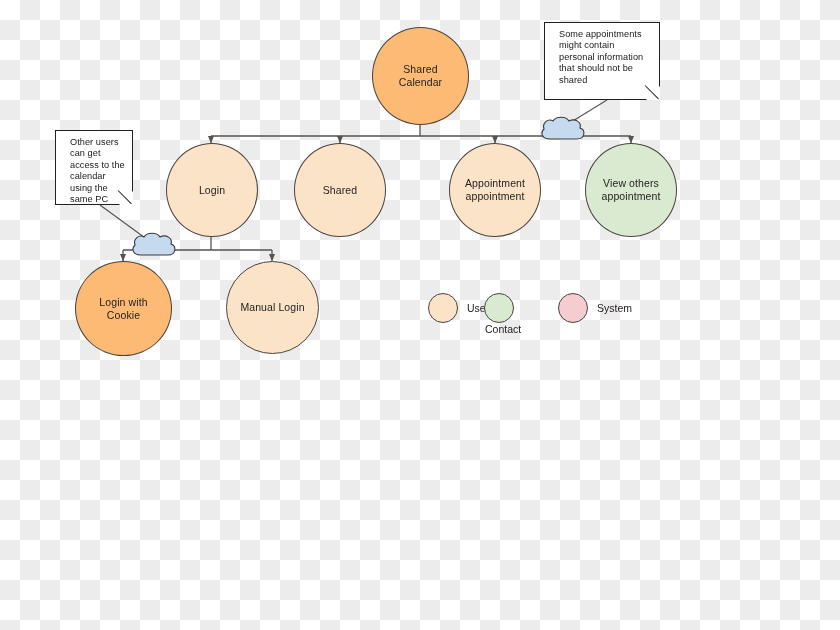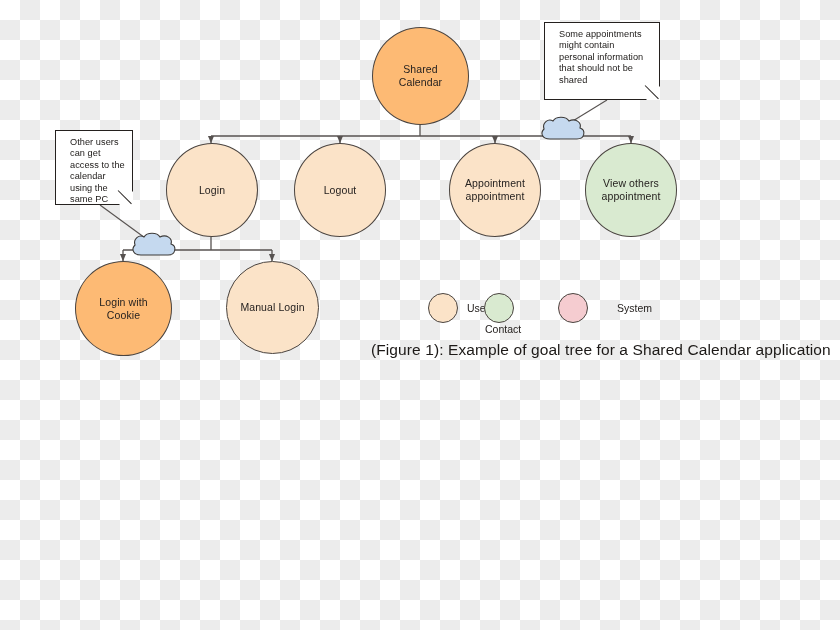--- a/index.html
+++ b/index.html
@@ -125,21 +125,21 @@
 
   <div class="node system" style="left:372px;top:27px;width:97px;height:98px;">
     <span>Shared Calendar</span>
   </div>
 
   <div class="node user" style="left:166px;top:143px;width:92px;height:94px;">
     <span>Login</span>
   </div>
 
   <div class="node user" style="left:294px;top:143px;width:92px;height:94px;">
-    <span>Logout</span>
+    <span>Shared</span>
   </div>
 
   <div class="node user" style="left:449px;top:143px;width:92px;height:94px;">
     <span>Appointment appointment</span>
   </div>
 
   <div class="node contact" style="left:585px;top:143px;width:92px;height:94px;">
     <span>View others appointment</span>
   </div>
 
@@ -164,20 +164,19 @@
   <div class="legend-item" style="left:428px;top:293px;">
     <div class="legend-dot user"></div>
     <div class="legend-label">User</div>
   </div>
 
   <div class="legend-item" style="left:476px;top:293px;flex-direction:column;">
     <div class="legend-dot contact"></div>
     <div class="legend-label">Contact</div>
   </div>
 
-  <div class="legend-item" style="left:558px;top:293px;gap:20px;">
+  <div class="legend-item" style="left:558px;top:293px;">
     <div class="legend-dot system"></div>
     <div class="legend-label">System</div>
   </div>
 
-  <div id="caption">(Figure 1): Example of goal tree for a Shared Calendar application</div>
 
 </div>
 
 </body></html>

